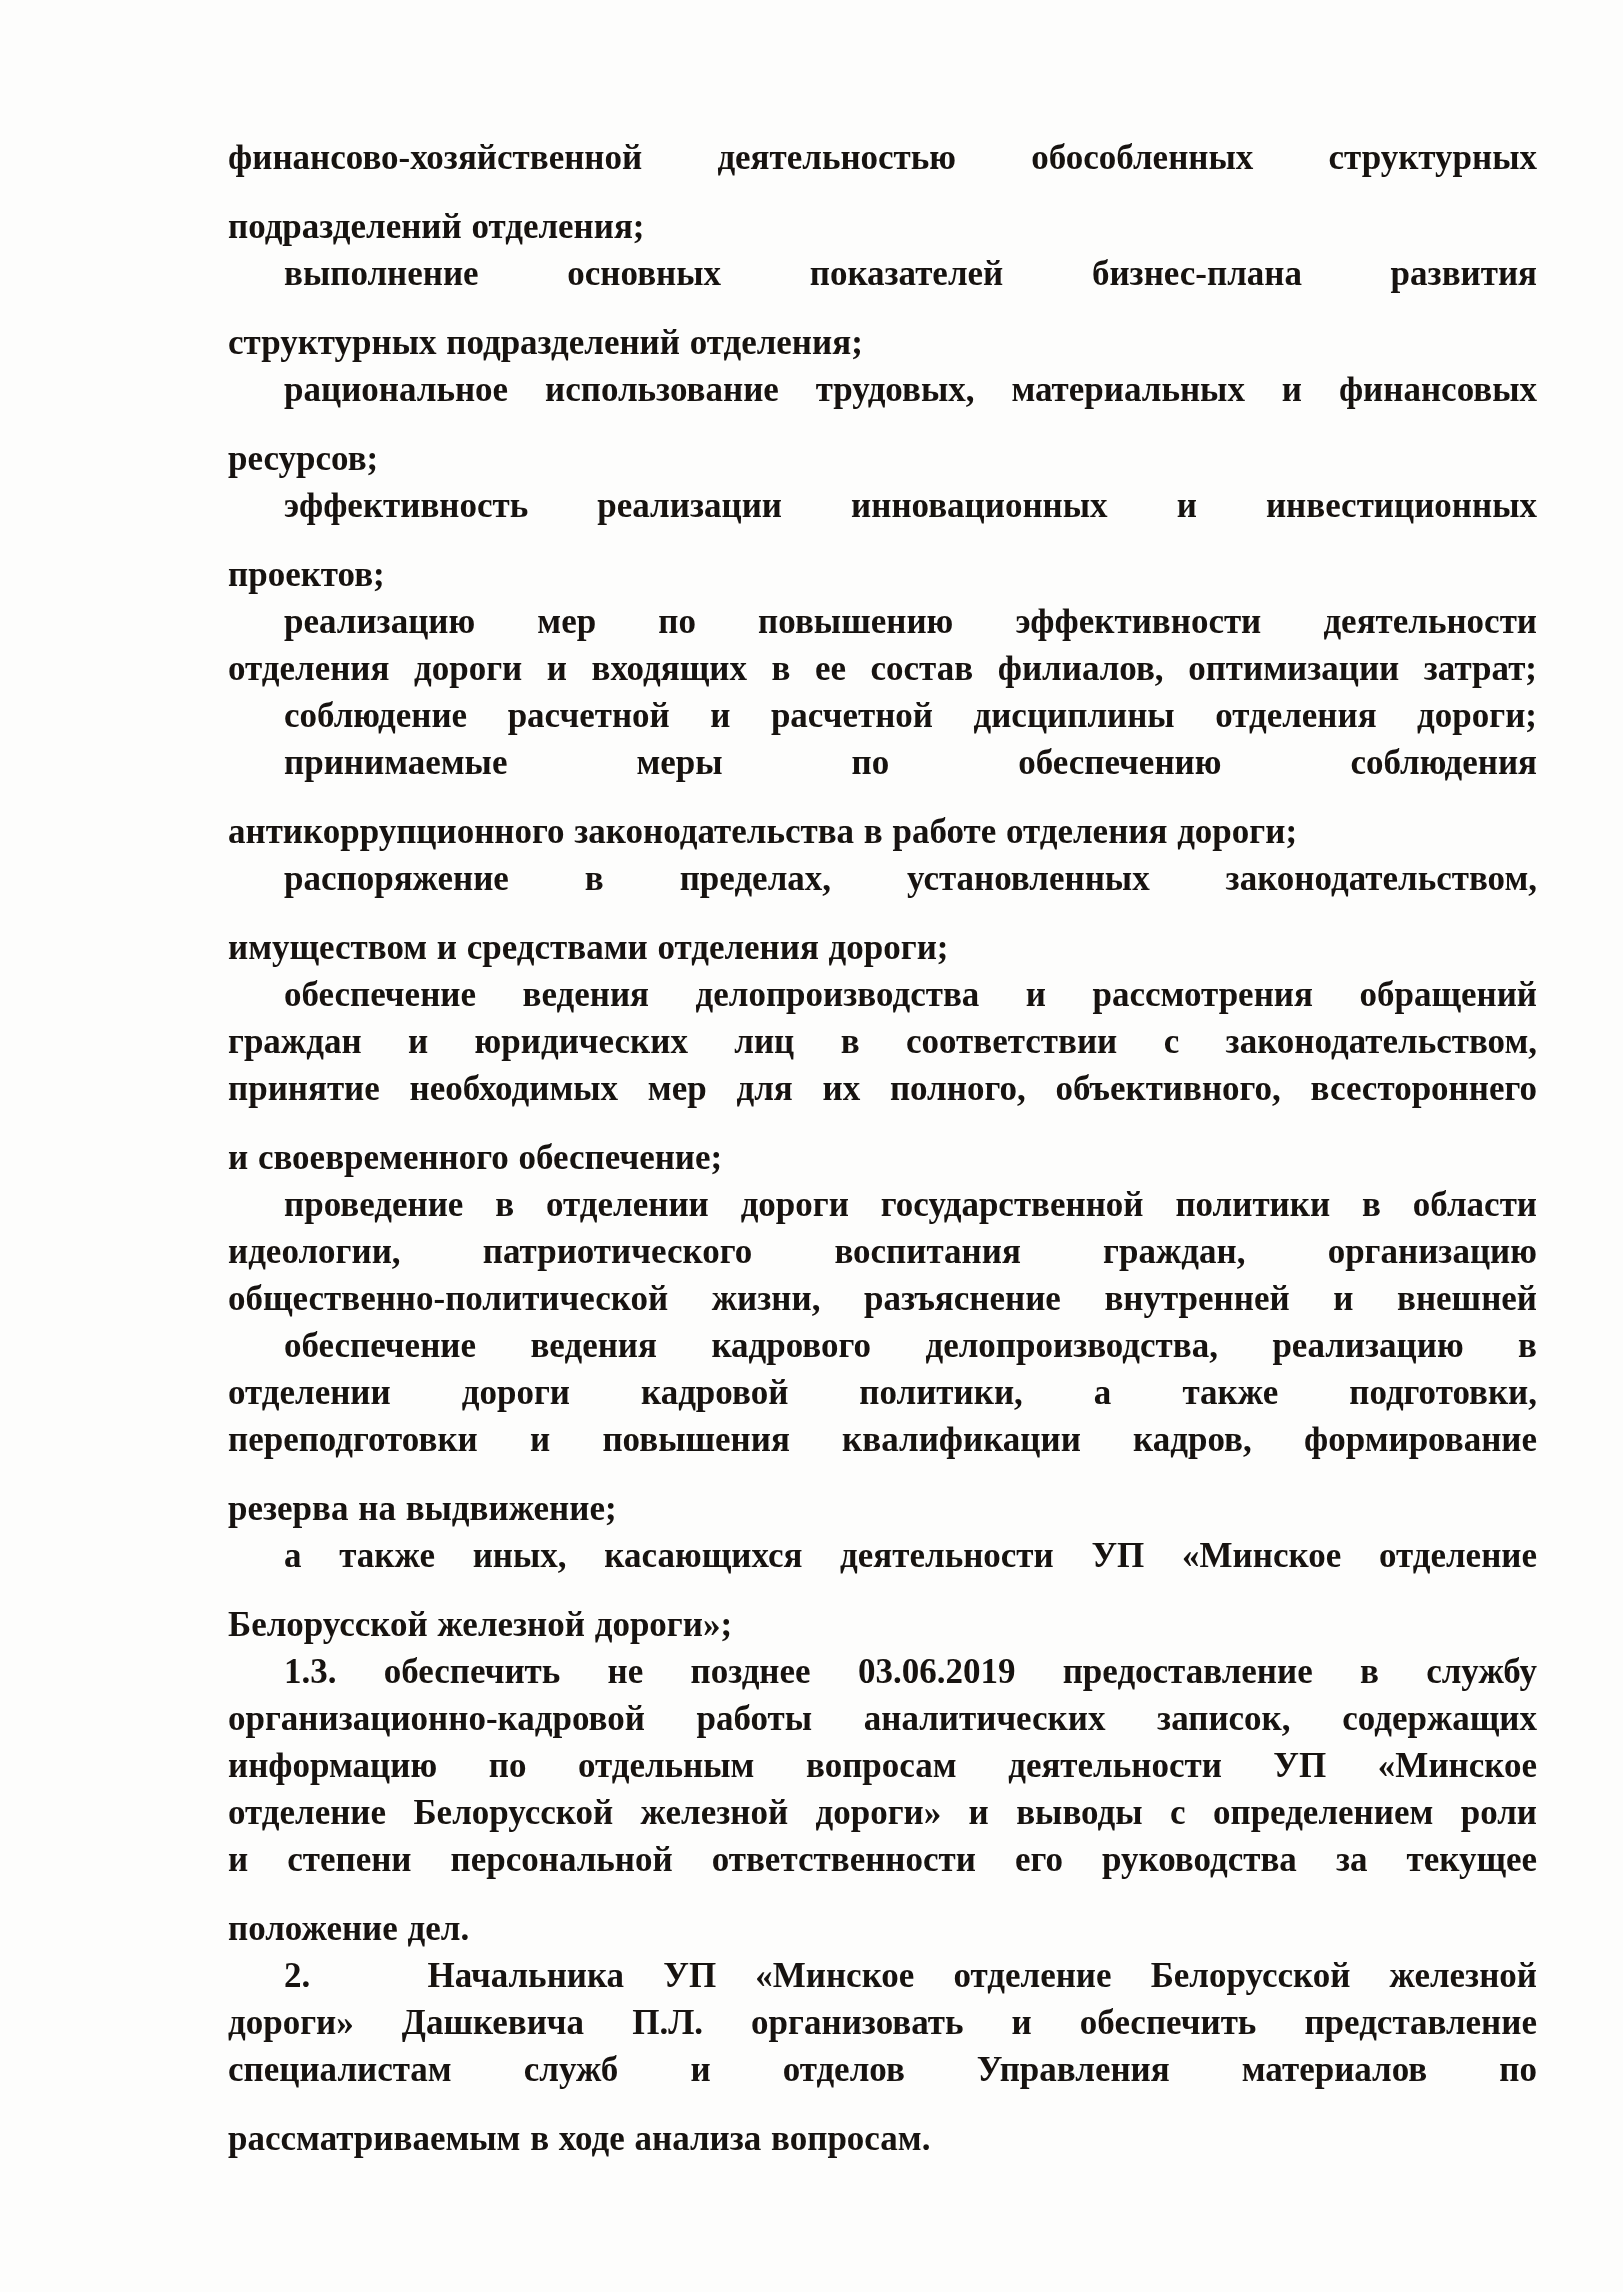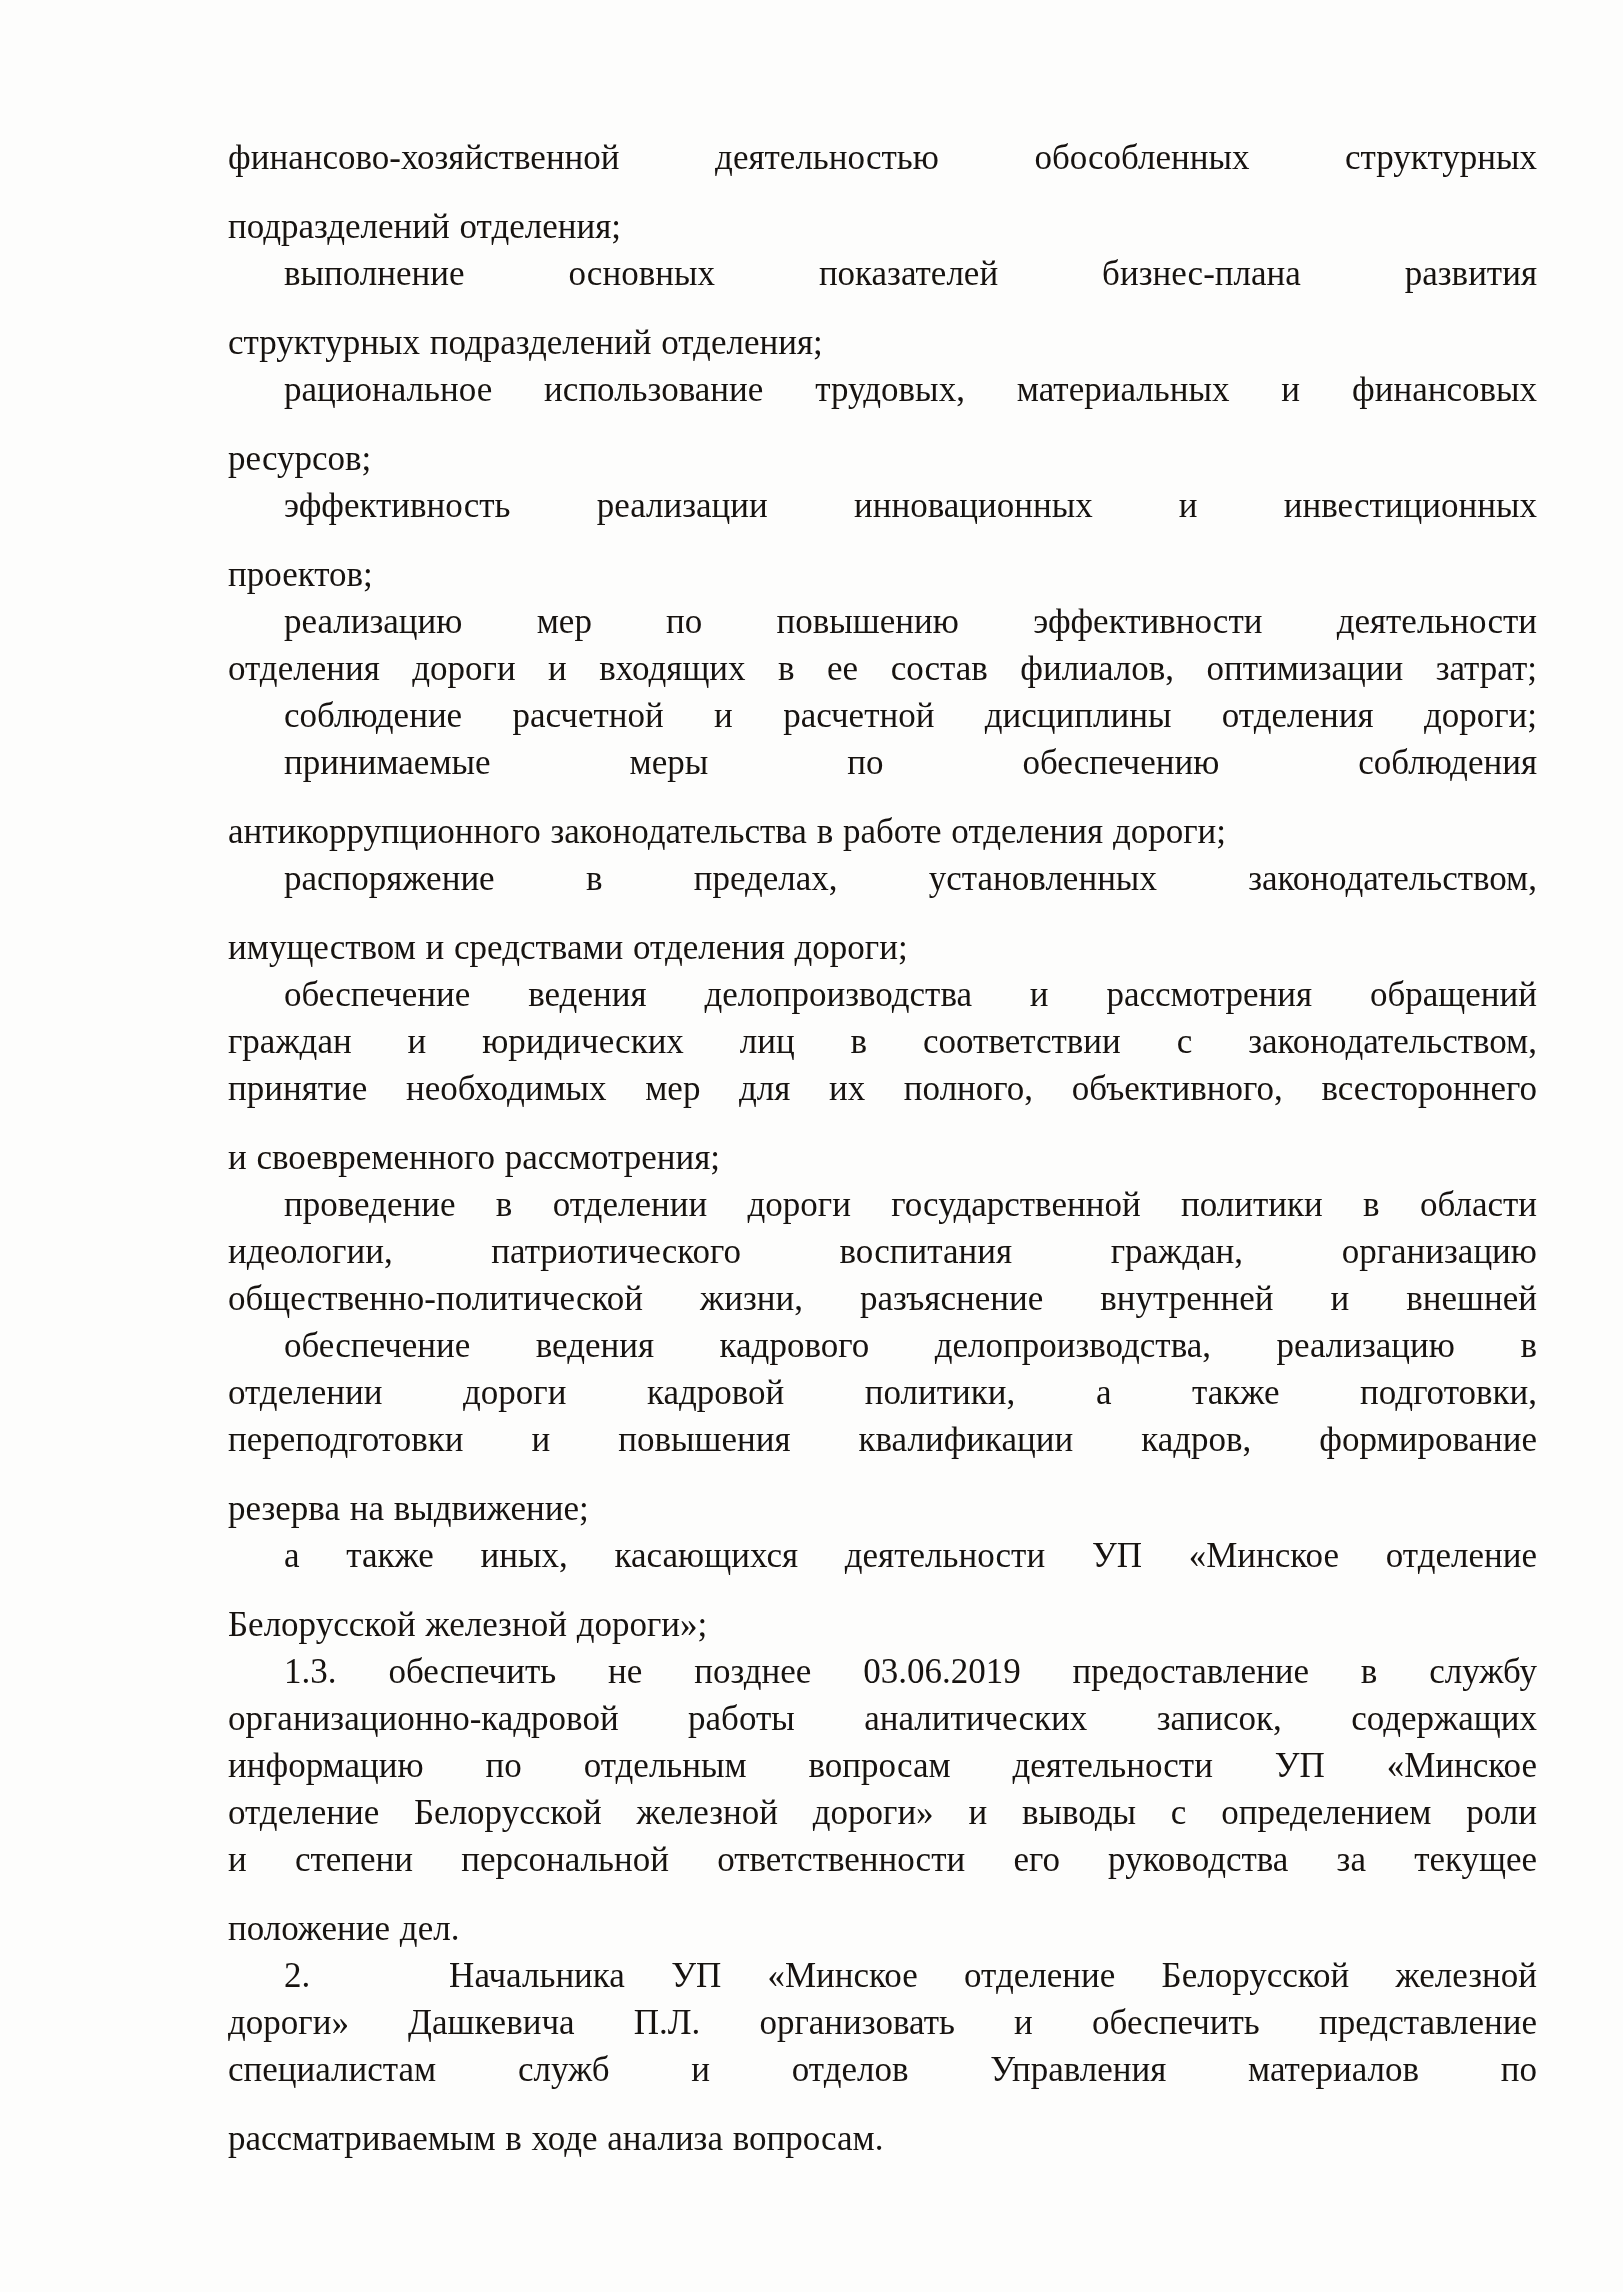--- a/index.html
+++ b/index.html
@@ -7,20 +7,21 @@
     padding: 0;
     background: #ffffff;
   }
   .page {
     position: relative;
     width: 1623px;
     height: 2293px;
     background: #fdfdfc;
     overflow: hidden;
     font-family: "Liberation Serif", "DejaVu Serif", serif;
+    font-weight: bold;
   }
   .text-block {
     position: absolute;
     left: 228px;
     top: 134px;
     width: 1309px;
     color: #171310;
   }
   .line {
     font-size: 35px;
@@ -57,21 +58,21 @@
     <div class="line indent">реализацию мер по повышению эффективности деятельности</div>
     <div class="line">отделения дороги и входящих в ее состав филиалов, оптимизации затрат;</div>
     <div class="line indent">соблюдение расчетной и расчетной дисциплины отделения дороги;</div>
     <div class="line indent">принимаемые меры по обеспечению соблюдения</div>
     <div class="line endline">антикоррупционного законодательства в работе отделения дороги;</div>
     <div class="line indent">распоряжение в пределах, установленных законодательством,</div>
     <div class="line endline">имуществом и средствами отделения дороги;</div>
     <div class="line indent">обеспечение ведения делопроизводства и рассмотрения обращений</div>
     <div class="line">граждан и юридических лиц в соответствии с законодательством,</div>
     <div class="line">принятие необходимых мер для их полного, объективного, всестороннего</div>
-    <div class="line endline">и своевременного рассмотрения;</div>
+    <div class="line endline">и своевременного обеспечение;</div>
     <div class="line indent">проведение в отделении дороги государственной политики в области</div>
     <div class="line">идеологии, патриотического воспитания граждан, организацию</div>
     <div class="line">общественно-политической жизни, разъяснение внутренней и внешней</div>
     <div class="line indent">обеспечение ведения кадрового делопроизводства, реализацию в</div>
     <div class="line">отделении дороги кадровой политики, а также подготовки,</div>
     <div class="line">переподготовки и повышения квалификации кадров, формирование</div>
     <div class="line endline">резерва на выдвижение;</div>
     <div class="line indent">а также иных, касающихся деятельности УП «Минское отделение</div>
     <div class="line endline">Белорусской железной дороги»;</div>
     <div class="line indent">1.3. обеспечить не позднее 03.06.2019 предоставление в службу</div>

